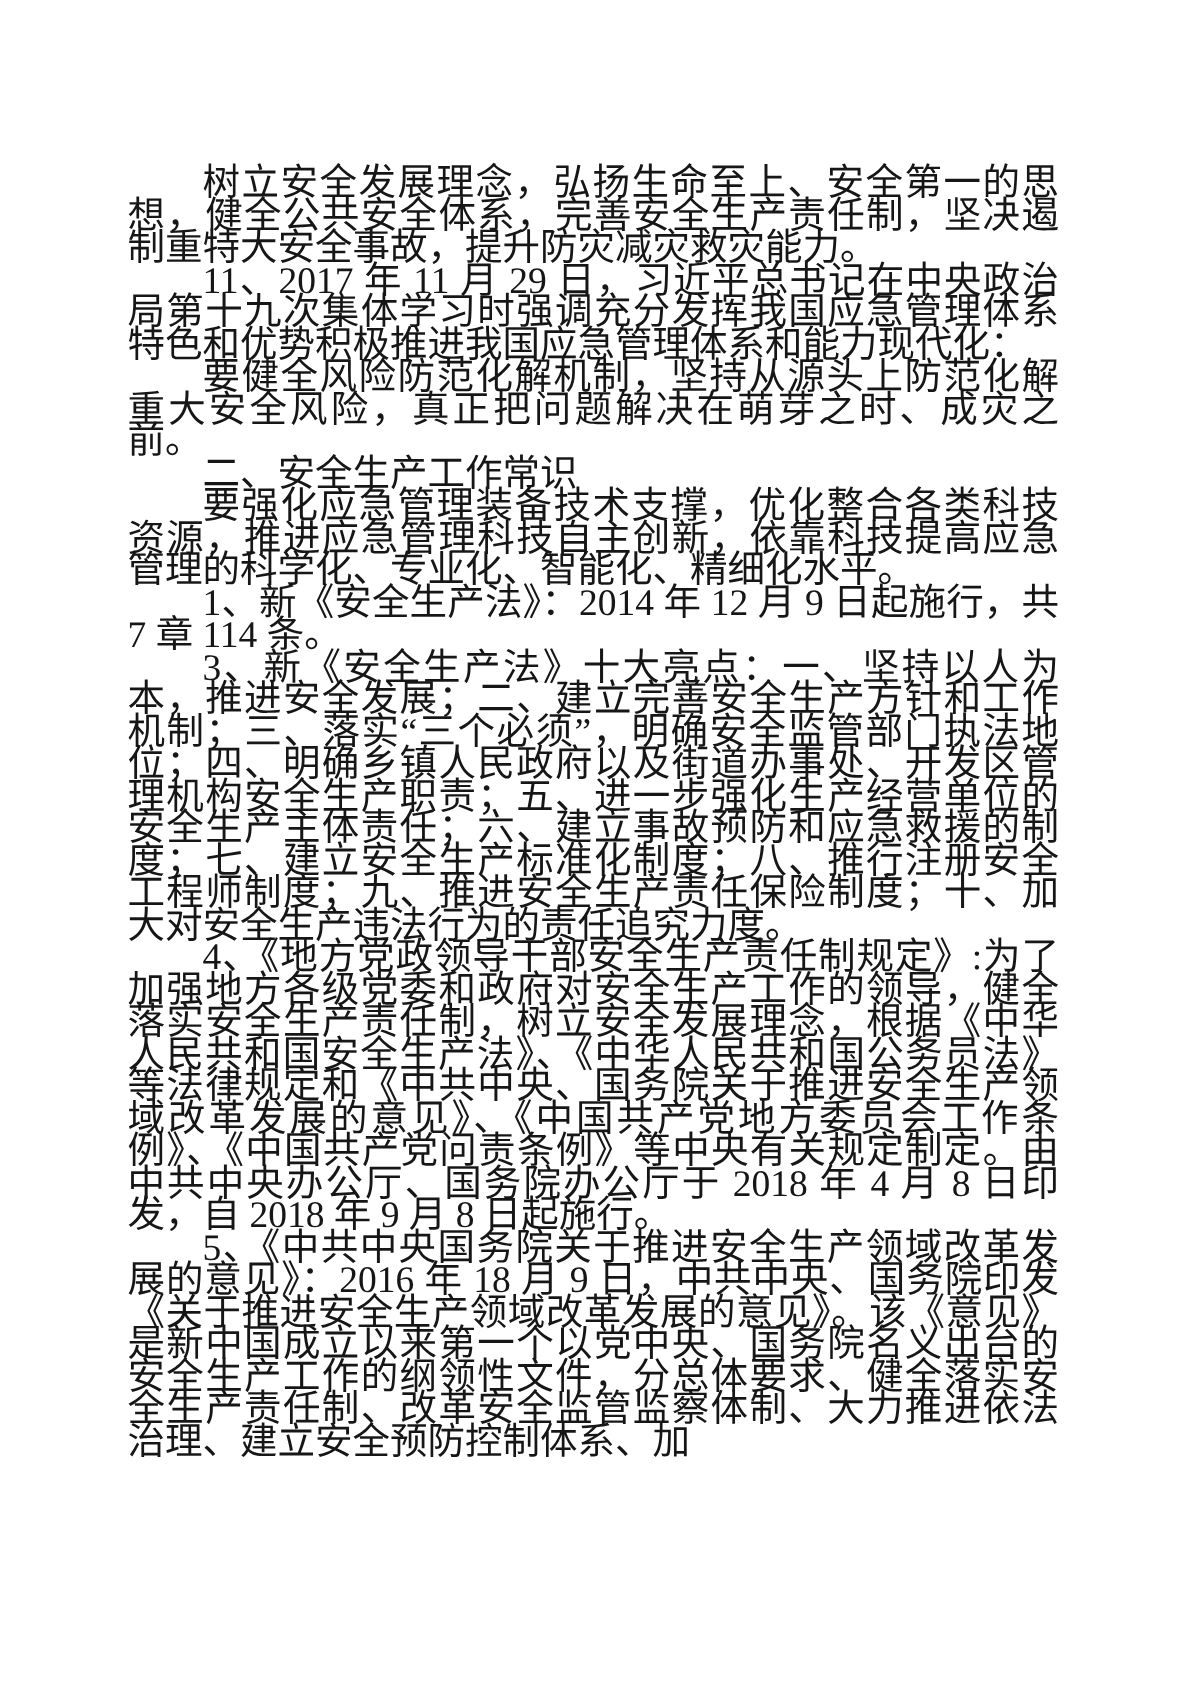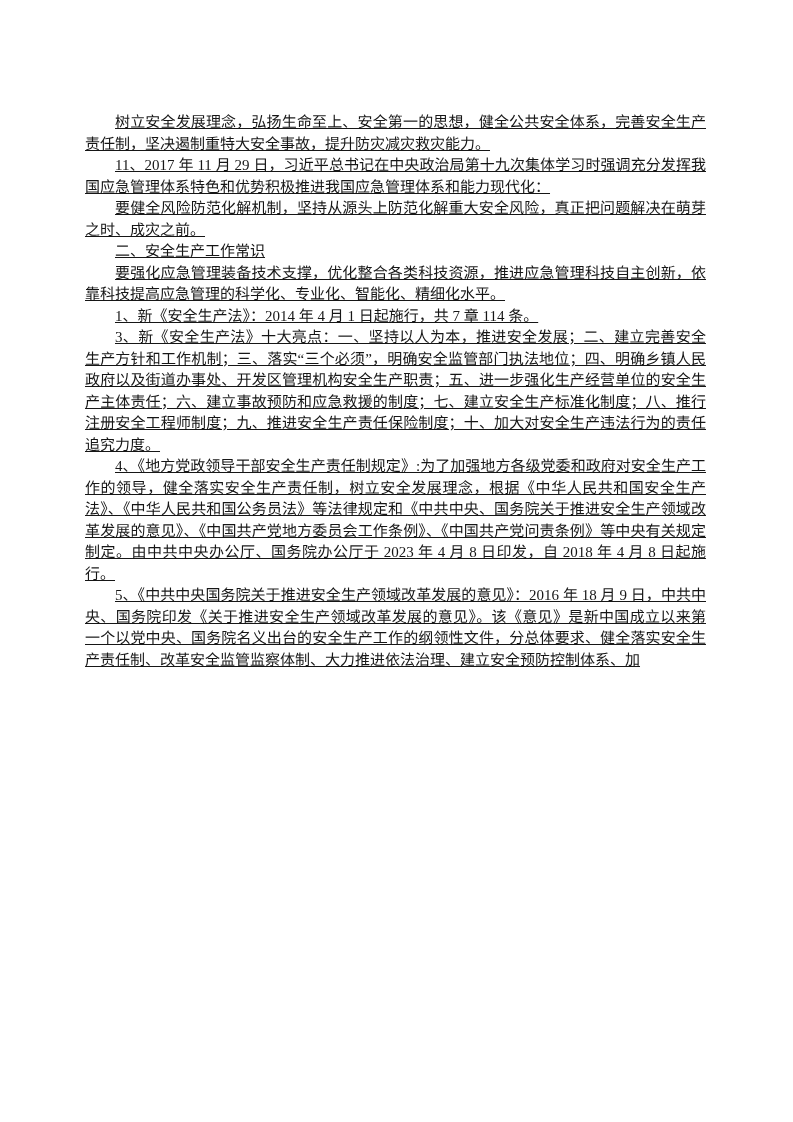--- a/index.html
+++ b/index.html
@@ -16,23 +16,22 @@
   .page {
     box-sizing: border-box;
     width: 793px;
     height: 1122px;
     background: #ffffff;
     padding: 112px 87px 0 85px;
   }
   .doc-body {
     width: 621px;
     color: #161616;
-    font-size: 15px;
+    font-size: 25px;
     line-height: 21.5px;
-    text-decoration: underline;
   }
   p.para {
     margin: 0;
     padding: 0;
     text-indent: 2em;
     text-align: justify;
     text-justify: inter-ideograph;
     word-break: break-all;
   }
   span.red-bold {
@@ -43,18 +42,18 @@
 </head>
 <body style="background: rgb(255, 255, 255);">
 
 <div class="page">
   <div class="doc-body" style="color: rgb(22, 22, 22);">
       <p class="para"><span>树立安全发展理念，弘扬生命至上、安全第一的思想，健全公共安全体系，完善安全生产责任制，坚决遏制重特大安全事故，提升防灾减灾救灾能力。</span></p>
       <p class="para"><span>11、2017 年 11 月 29 日，习近平总书记在中央政治局第十九次集体学习时强调充分发挥我国应急管理体系特色和优势积极推进我国应急管理体系和能力现代化：</span></p>
       <p class="para"><span>要健全风险防范化解机制，坚持从源头上防范化解重大安全风险，真正把问题解决在萌芽之时、成灾之前。</span></p>
       <p class="para"><span>二、安全生产工作常识</span></p>
       <p class="para"><span>要强化应急管理装备技术支撑，优化整合各类科技资源，推进应急管理科技自主创新，依靠科技提高应急管理的科学化、专业化、智能化、精细化水平。</span></p>
-      <p class="para"><span>1、新《安全生产法》：2014 年 4 月 1 日起施行，共 7 章 114 条。</span></p>
+      <p class="para"><span>1、新《安全生产法》：2014 年 12 月 9 日起施行，共 7 章 114 条。</span></p>
       <p class="para"><span>3、新《安全生产法》十大亮点：一、坚持以人为本，推进安全发展；二、建立完善安全生产方针和工作机制；三、落实“三个必须”，明确安全监管部门执法地位；四、明确乡镇人民政府以及街道办事处、开发区管理机构安全生产职责；五、进一步强化生产经营单位的安全生产主体责任；六、建立事故预防和应急救援的制度；七、建立安全生产标准化制度；八、推行注册安全工程师制度；九、推进安全生产责任保险制度；十、加大对安全生产违法行为的责任追究力度。</span></p>
-      <p class="para"><span>4、《地方党政领导干部安全生产责任制规定》:为了加强地方各级党委和政府对安全生产工作的领导，健全落实安全生产责任制，树立安全发展理念，根据《中华人民共和国安全生产法》、《中华人民共和国公务员法》等法律规定和《中共中央、国务院关于推进安全生产领域改革发展的意见》、《中国共产党地方委员会工作条例》、《中国共产党问责条例》等中央有关规定制定。由中共中央办公厅、国务院办公厅于 2023 年 4 月 8 日印发，自 2018 年 4 月 8 日起施行。</span></p>
+      <p class="para"><span>4、《地方党政领导干部安全生产责任制规定》:为了加强地方各级党委和政府对安全生产工作的领导，健全落实安全生产责任制，树立安全发展理念，根据《中华人民共和国安全生产法》、《中华人民共和国公务员法》等法律规定和《中共中央、国务院关于推进安全生产领域改革发展的意见》、《中国共产党地方委员会工作条例》、《中国共产党问责条例》等中央有关规定制定。由中共中央办公厅、国务院办公厅于 2018 年 4 月 8 日印发，自 2018 年 9 月 8 日起施行。</span></p>
       <p class="para"><span>5、《中共中央国务院关于推进安全生产领域改革发展的意见》：2016 年 18 月 9 日，中共中央、国务院印发《关于推进安全生产领域改革发展的意见》。该《意见》是新中国成立以来第一个以党中央、国务院名义出台的安全生产工作的纲领性文件，分总体要求、健全落实安全生产责任制、改革安全监管监察体制、大力推进依法治理、建立安全预防控制体系、加</span></p>
     </div>
 </div>
 
 </body></html>

